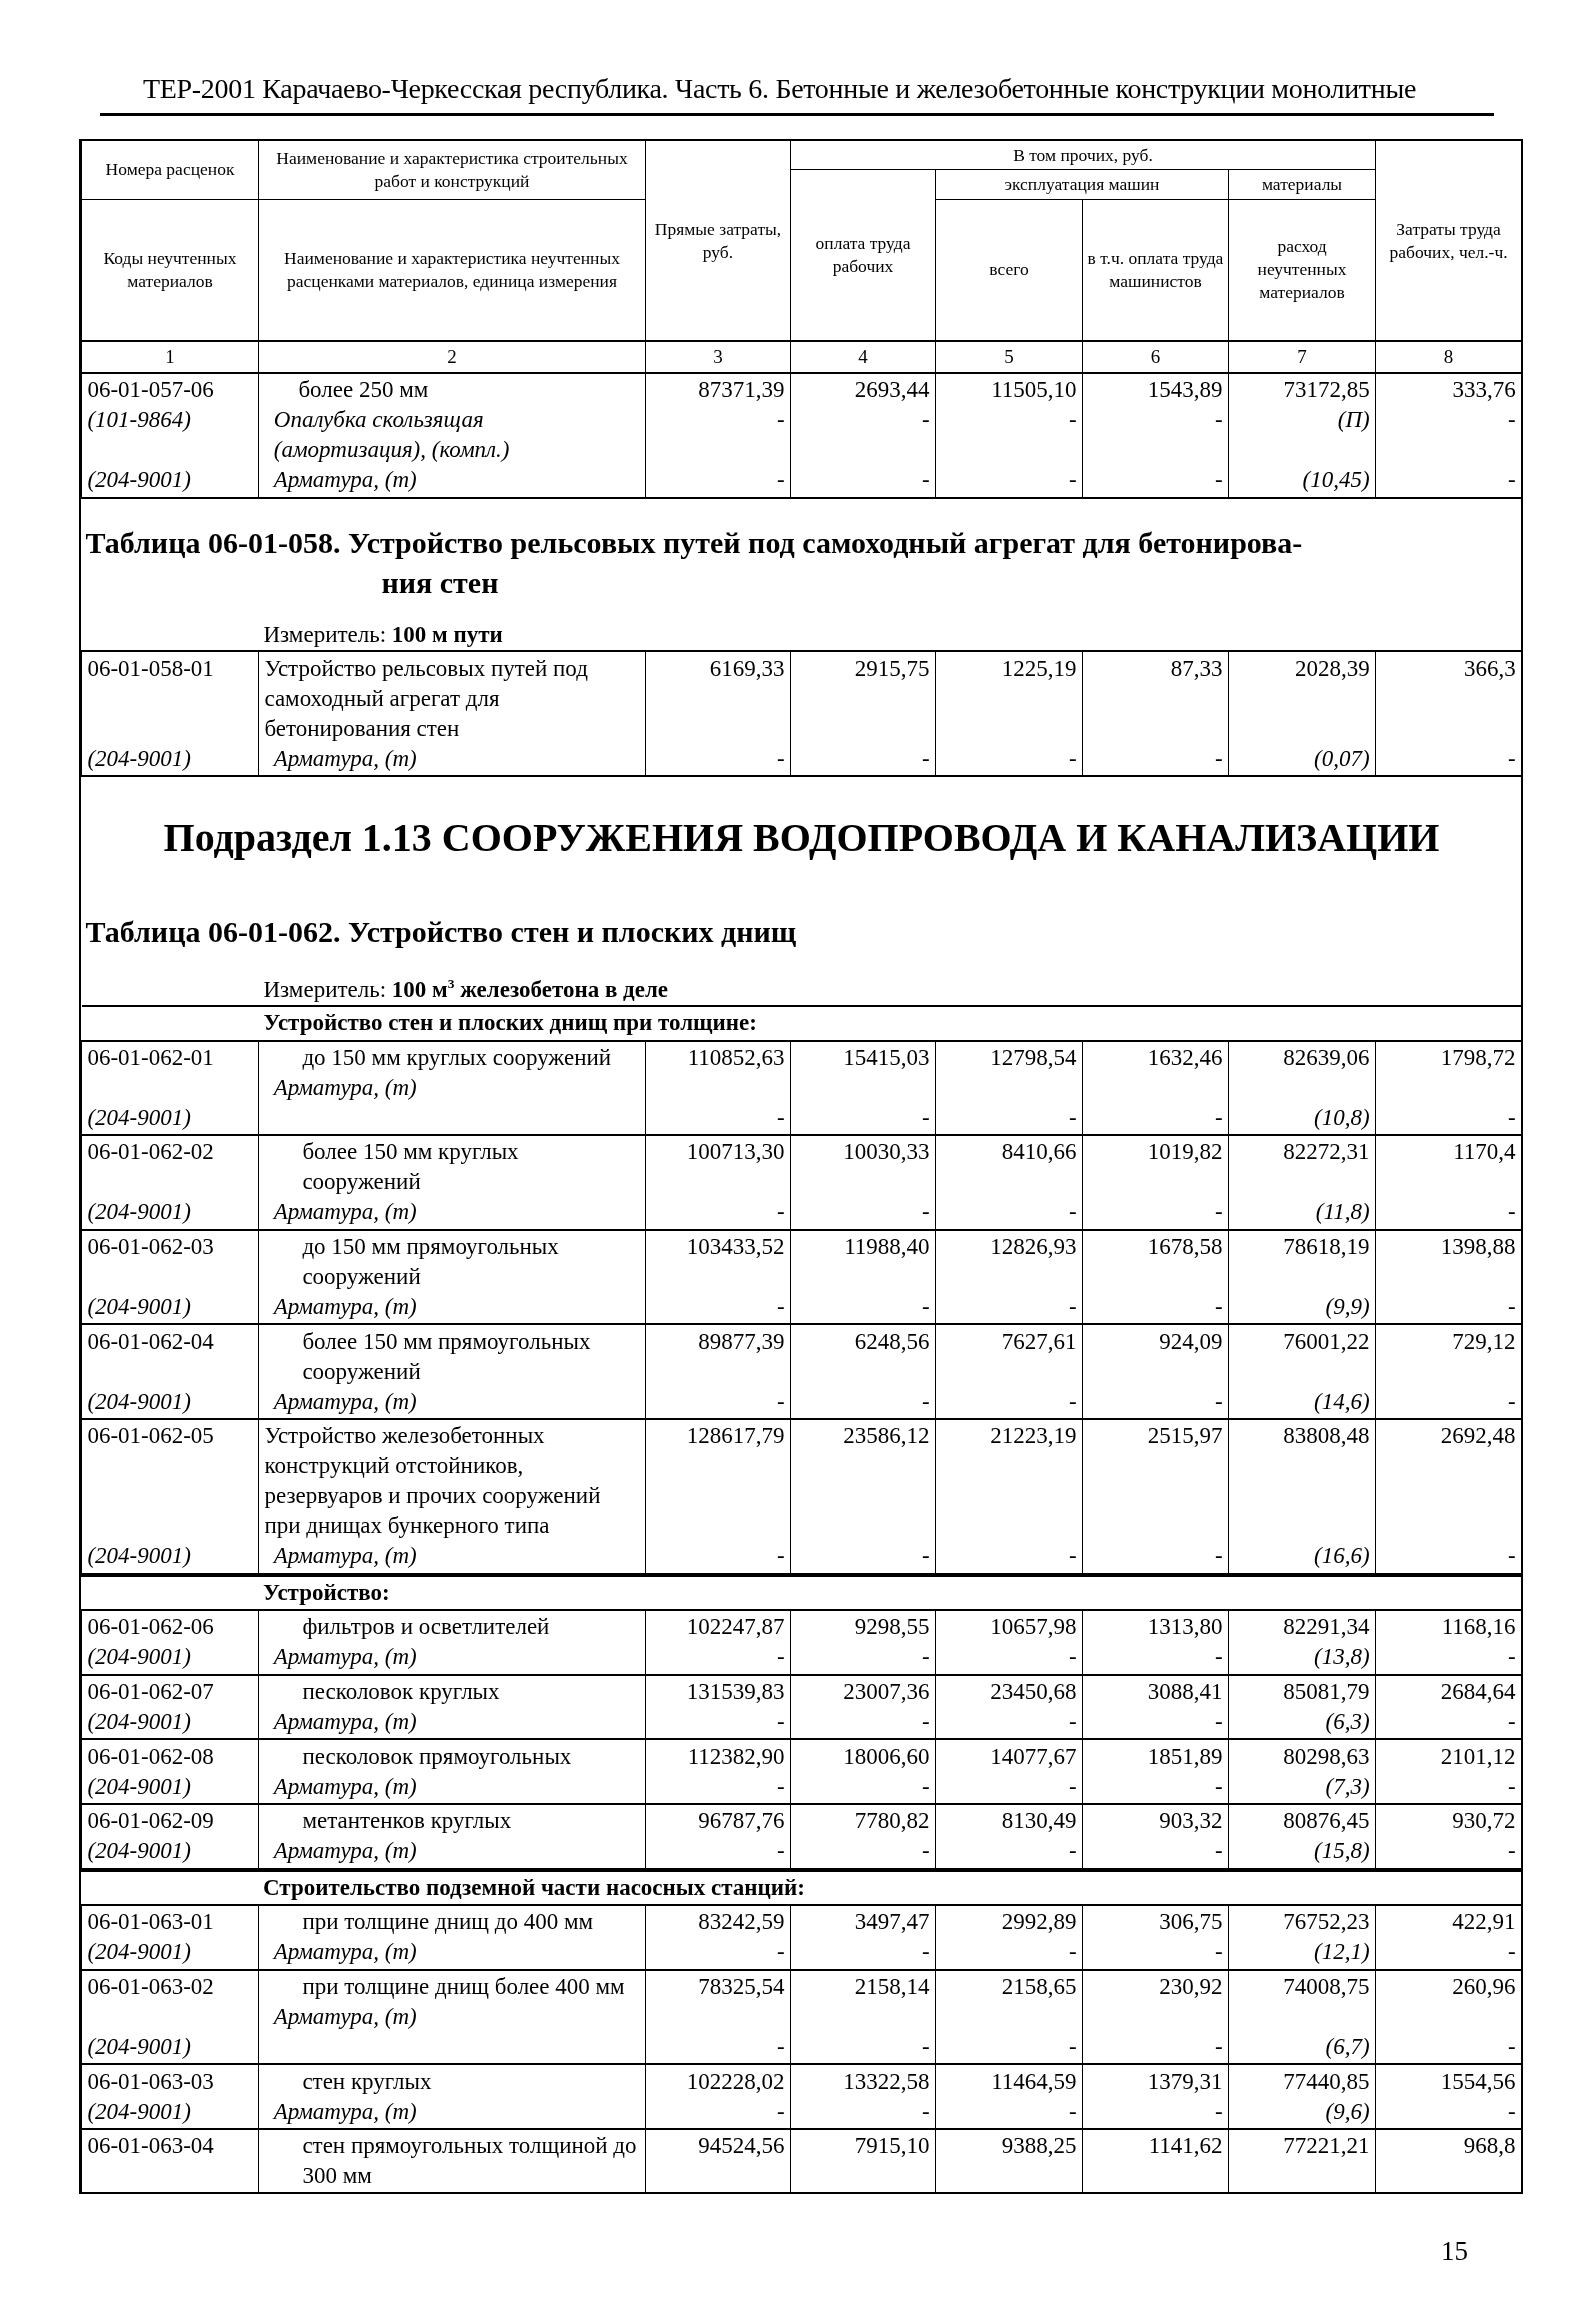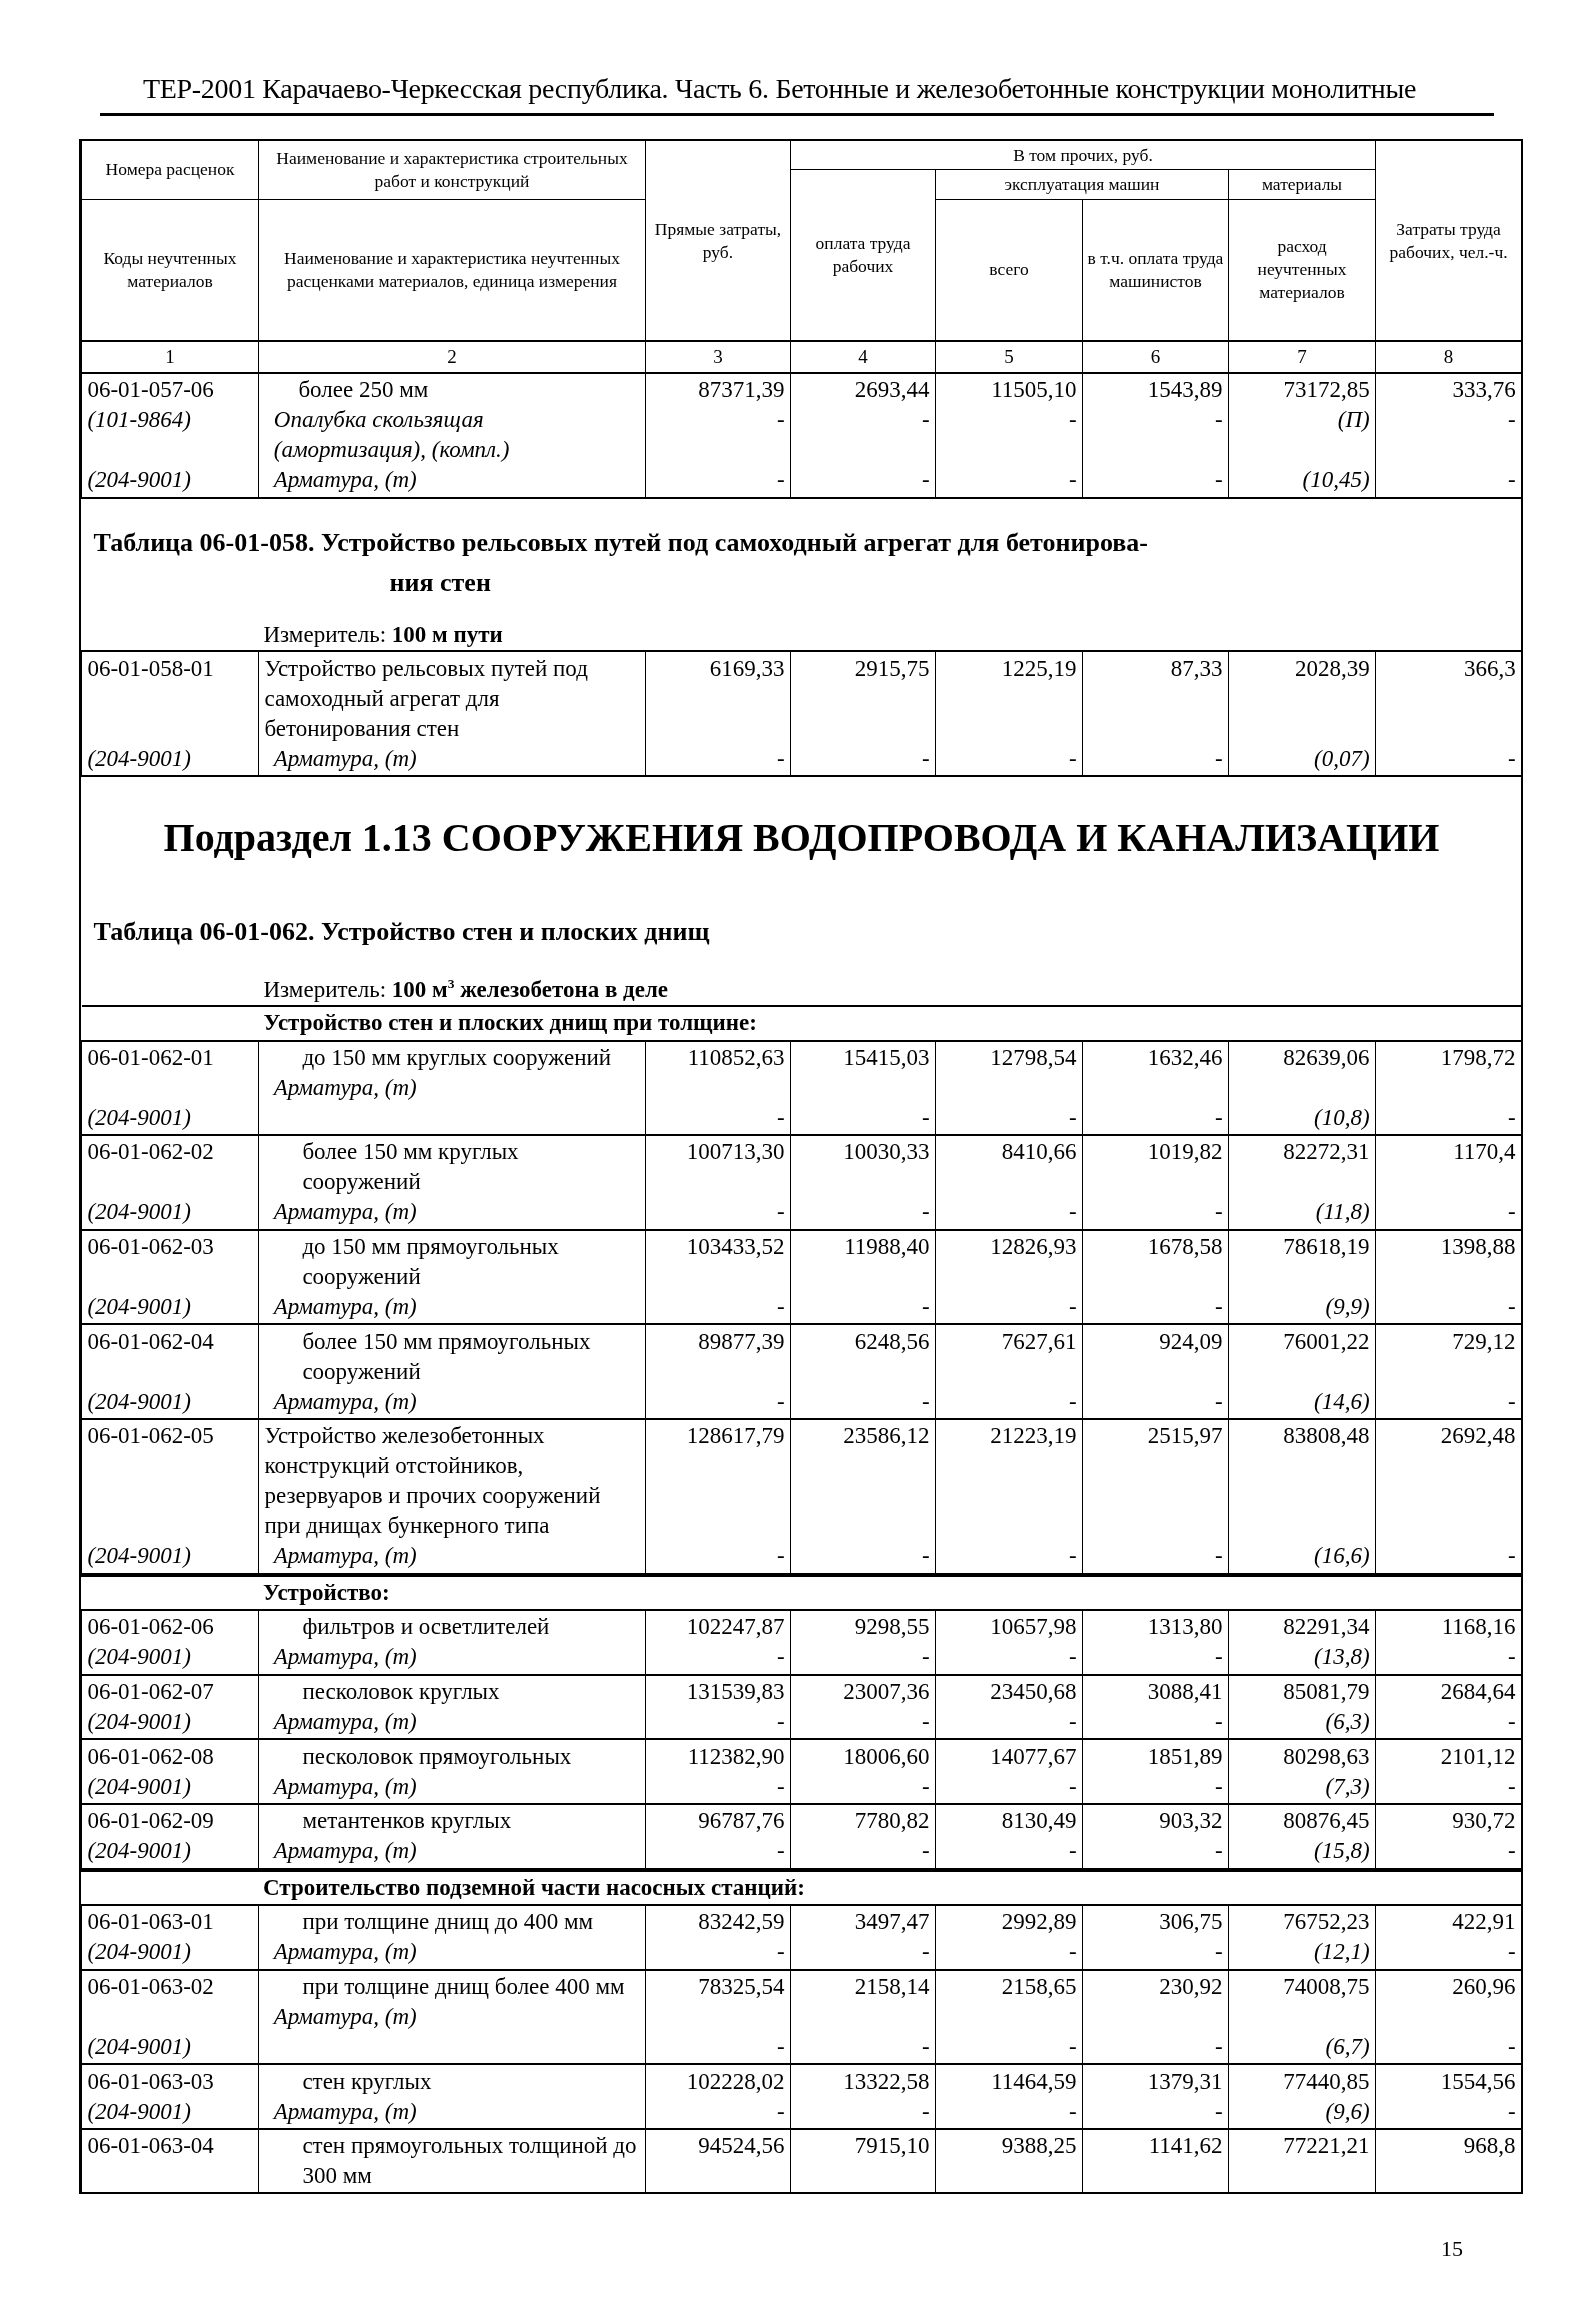--- a/index.html
+++ b/index.html
@@ -14,27 +14,27 @@
   .colnum td { border:1.3px solid #000; border-top:2.7px solid #000; border-bottom:2.7px solid #000; text-align:center; font-size:19px; height:25.6px; padding:0; }
   td { font-size:23px; line-height:30px; vertical-align:top; padding:1.3px 5.4px; border-left:1.3px solid #000; border-right:1.3px solid #000; }
   td.code { text-align:left; padding-right:9.4px; white-space:nowrap; }
   td.num { text-align:right; white-space:nowrap; }
   td.desc { text-align:left; }
   .it { font-style:italic; }
   tr.rowtop td { border-top:2.7px solid #000; }
   tr.last td { border-bottom:2.7px solid #000; }
   .dash { display:block; }
   .title-row td { border-left:none; border-right:none; padding:0; }
-  .tbl-title { font-weight:bold; font-size:26px; line-height:40px; padding-left:12px; }
+  .tbl-title { font-weight:bold; font-size:30px; line-height:40px; padding-left:4px; }
   .tbl-title .cont { padding-left:296px; display:block; }
   .measure { font-size:23px; padding-left:182px; line-height:30px; }
   .measure b { font-weight:bold; }
   .section-title { font-weight:bold; font-size:40px; text-align:center; line-height:54px; }
   .group-row td { border-top:2.7px solid #000; border-left:none; border-right:none; font-weight:bold; font-size:23px; line-height:30px; padding-left:182px; }
-  .page-number { position:absolute; left:1441px; top:2236px; font-size:22px; }
+  .page-number { position:absolute; left:1441px; top:2236px; font-size:27px; }
   sup { font-size:13.5px; }
 </style>
 </head>
 <body>
 
 <div class="page-header">ТЕР-2001 Карачаево-Черкесская республика. Часть 6. Бетонные и железобетонные конструкции монолитные</div>
 <div class="page-rule"></div>
 
 <div class="frame">
 <table>

